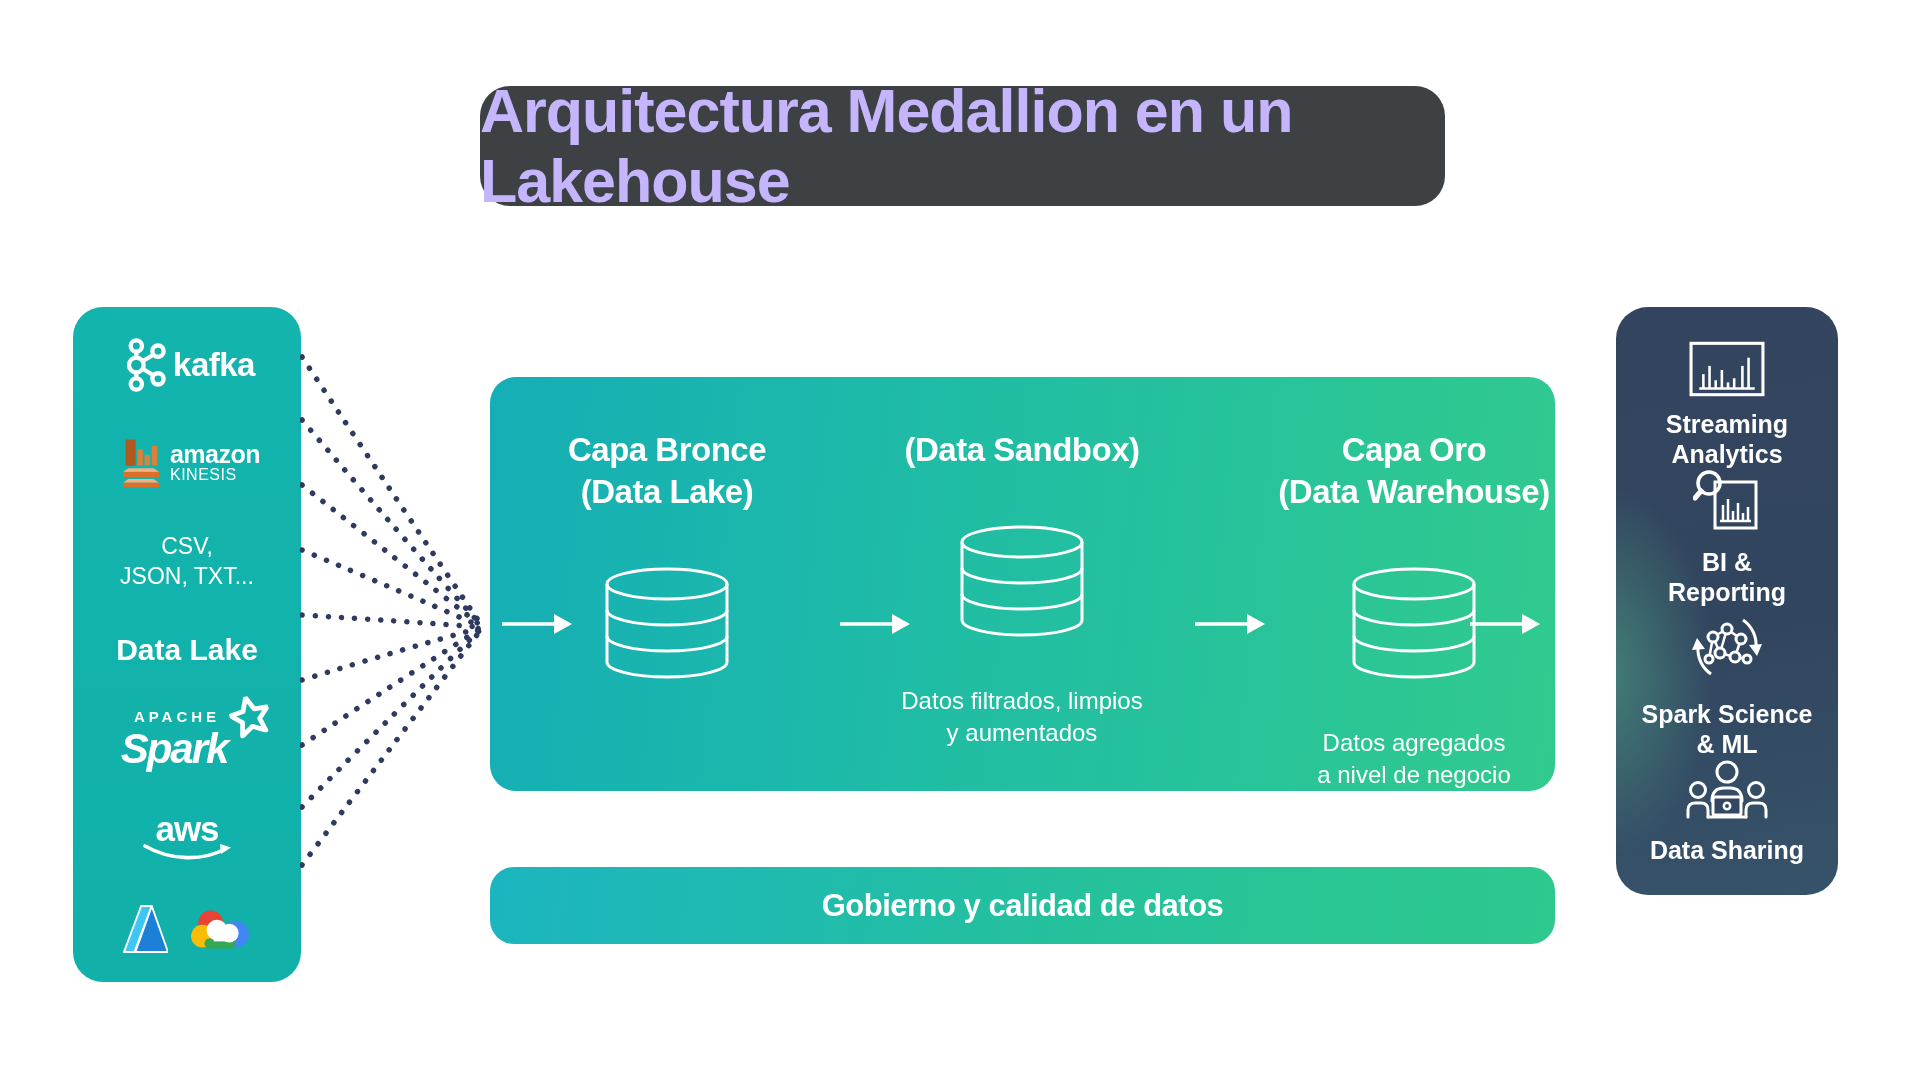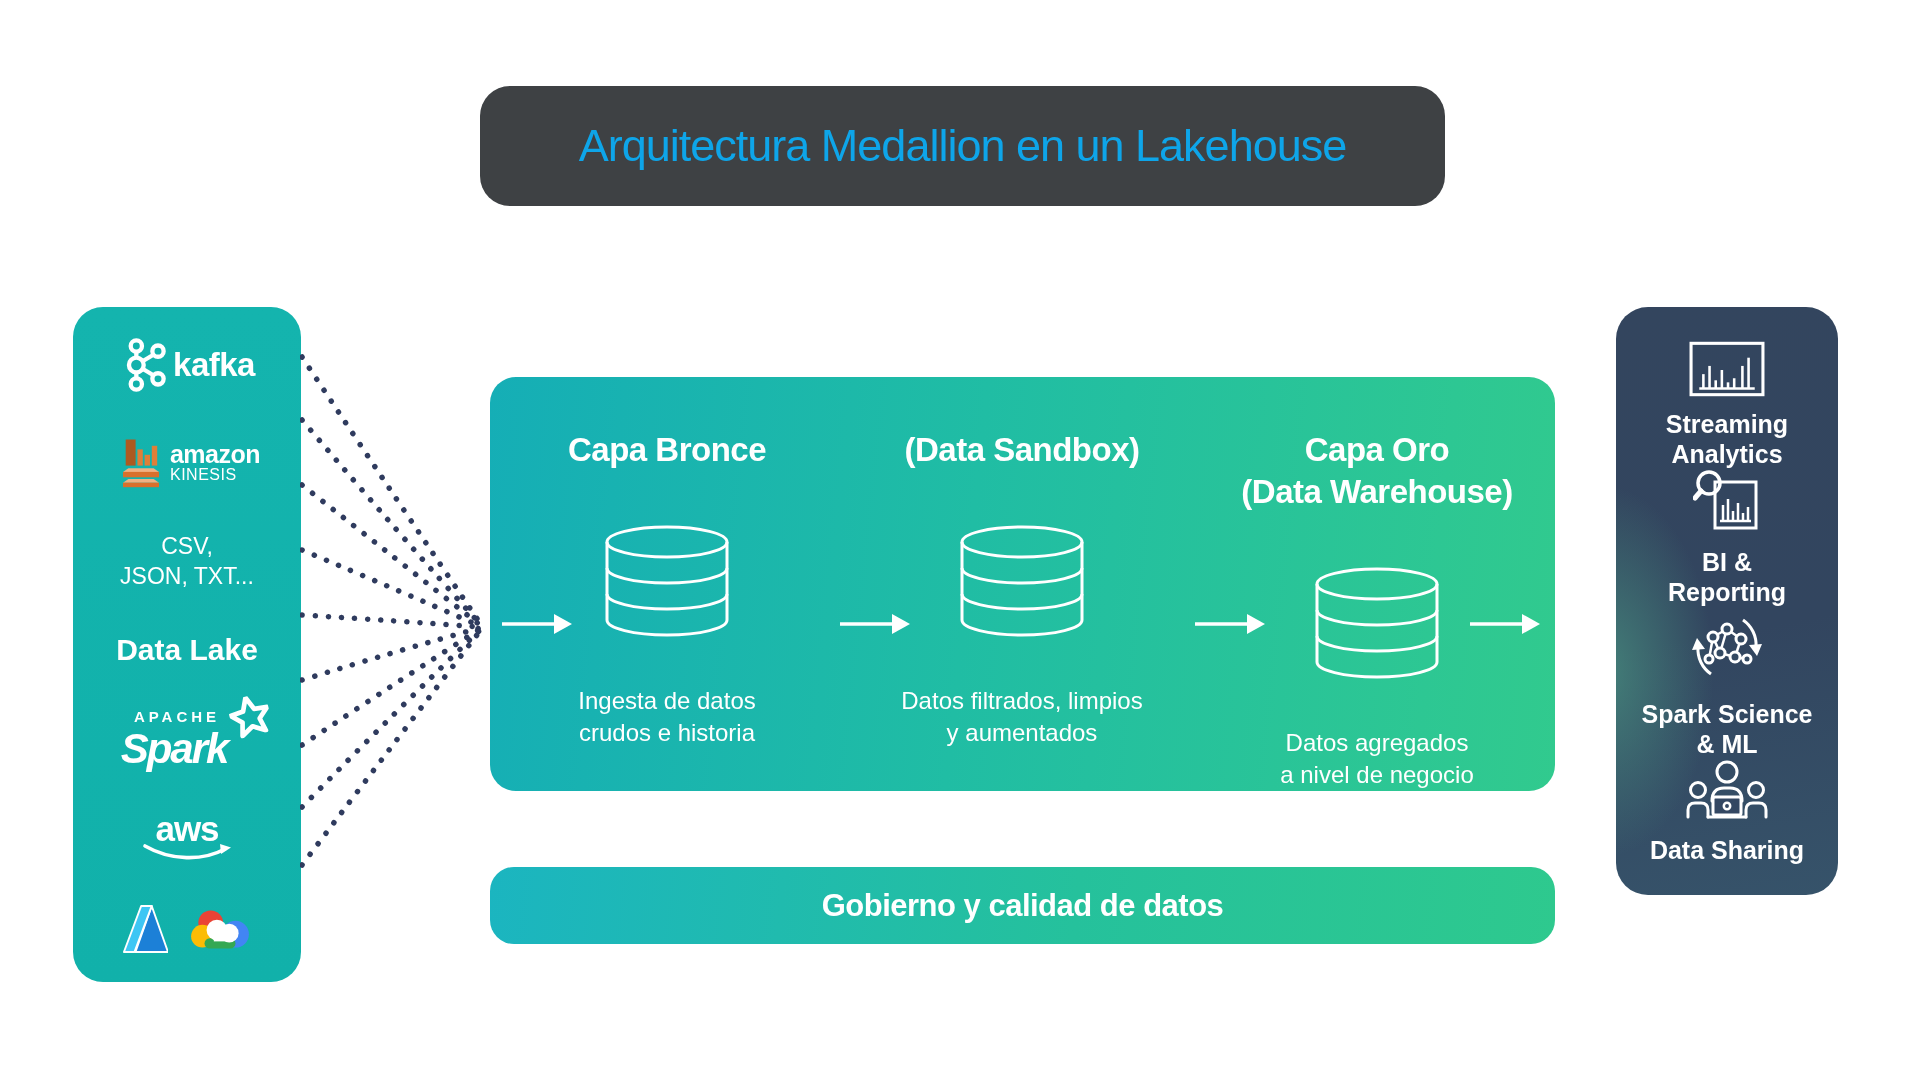--- a/index.html
+++ b/index.html
@@ -5,21 +5,21 @@
   html,body{margin:0;padding:0;background:#fff;}
   .canvas{
     position:relative;width:1920px;height:1080px;background:#ffffff;overflow:hidden;
     font-family:"Liberation Sans", sans-serif;color:#fff;
   }
   
   .title-box{
     position:absolute;left:480px;top:86px;width:965px;height:120px;
     background:#3e4144;border-radius:30px;display:flex;align-items:center;justify-content:center;
   }
-  .title-box h1{margin:0;font-size:45px;font-weight:normal;letter-spacing:-1px;color:#0ea5e9;}
+  .title-box h1{margin:0;font-size:61px;font-weight:bold;letter-spacing:-1px;color:#c4b5fd;}
   
   .sources-panel{
     position:absolute;left:73px;top:307px;width:228px;height:675px;border-radius:30px;
     background:linear-gradient(180deg,#14b4ae 0%,#11b1aa 100%);
     display:flex;flex-direction:column;align-items:center;justify-content:space-between;
     padding:30px 0 28px 0;box-sizing:border-box;
   }
   .logo-row{display:flex;align-items:center;gap:2px;}
   .kafka-text{font-size:33px;font-weight:bold;letter-spacing:-0.5px;}
   .kinesis-text{display:flex;flex-direction:column;line-height:1.05;}
@@ -35,21 +35,21 @@
   .aws-word{font-size:35px;font-weight:bold;letter-spacing:-1px;}
   .clouds-row{display:flex;align-items:center;gap:20px;}
   
   .dots-svg{position:absolute;left:300px;top:345px;}
   
   .pipeline-panel{
     position:absolute;left:490px;top:377px;width:1065px;height:414px;border-radius:26px;
     background:linear-gradient(96deg,#15aeb6 0%,#20bda4 45%,#31ca8e 100%);
   }
   .stage{position:absolute;top:0;width:320px;height:100%;text-align:center;}
-  .stage-1{left:17px;} .stage-2{left:372px;} .stage-3{left:727px;}
+  .stage-1{left:17px;} .stage-2{left:372px;} .stage-3{left:764px;}
   .stage-title{margin-top:52px;font-size:33px;font-weight:bold;line-height:1.27;letter-spacing:-0.5px;}
   .stage-cyl{margin-top:52px;}
   .stage-desc{margin-top:40px;font-size:24px;line-height:1.35;font-weight:normal;}
   .flow-arrow{position:absolute;top:233px;}
   .arrow-entry{left:10px;} .arrow-12{left:348px;} .arrow-23{left:703px;} .arrow-exit{left:978px;}
   
   .governance-bar{
     position:absolute;left:490px;top:867px;width:1065px;height:77px;border-radius:24px;
     background:linear-gradient(96deg,#1bb5c0 0%,#25c19c 55%,#2ec98e 100%);
     display:flex;align-items:center;justify-content:center;
@@ -165,33 +165,30 @@
       <path d="M2,462 Q100,362 180,285"></path>
       <path d="M2,520 Q100,390 180,286"></path>
     </g>
   </svg>
 
   <div class="pipeline-panel">
 
     <div class="stage stage-1">
       <div class="stage-title">
         <div>Capa Bronce</div>
+        <div>(Data Lake)</div>
       </div>
       <svg class="stage-cyl" width="132" height="118" viewBox="0 0 132 118">
         <g stroke="#ffffff" stroke-width="3" fill="none">
           <ellipse cx="66" cy="19" rx="60" ry="15"></ellipse>
           <path d="M6,19 V97 A60,15 0 0 0 126,97 V19"></path>
           <path d="M6,45 A60,15 0 0 0 126,45"></path>
           <path d="M6,71 A60,15 0 0 0 126,71"></path>
         </g>
       </svg>
-      <div class="stage-desc">
-        <div>Ingesta de datos</div>
-        <div>crudos e historia</div>
-      </div>
     </div>
 
     <div class="stage stage-2">
       <div class="stage-title">
         <div>(Data Sandbox)</div>
       </div>
       <svg class="stage-cyl" width="132" height="118" viewBox="0 0 132 118">
         <g stroke="#ffffff" stroke-width="3" fill="none">
           <ellipse cx="66" cy="19" rx="60" ry="15"></ellipse>
           <path d="M6,19 V97 A60,15 0 0 0 126,97 V19"></path>

